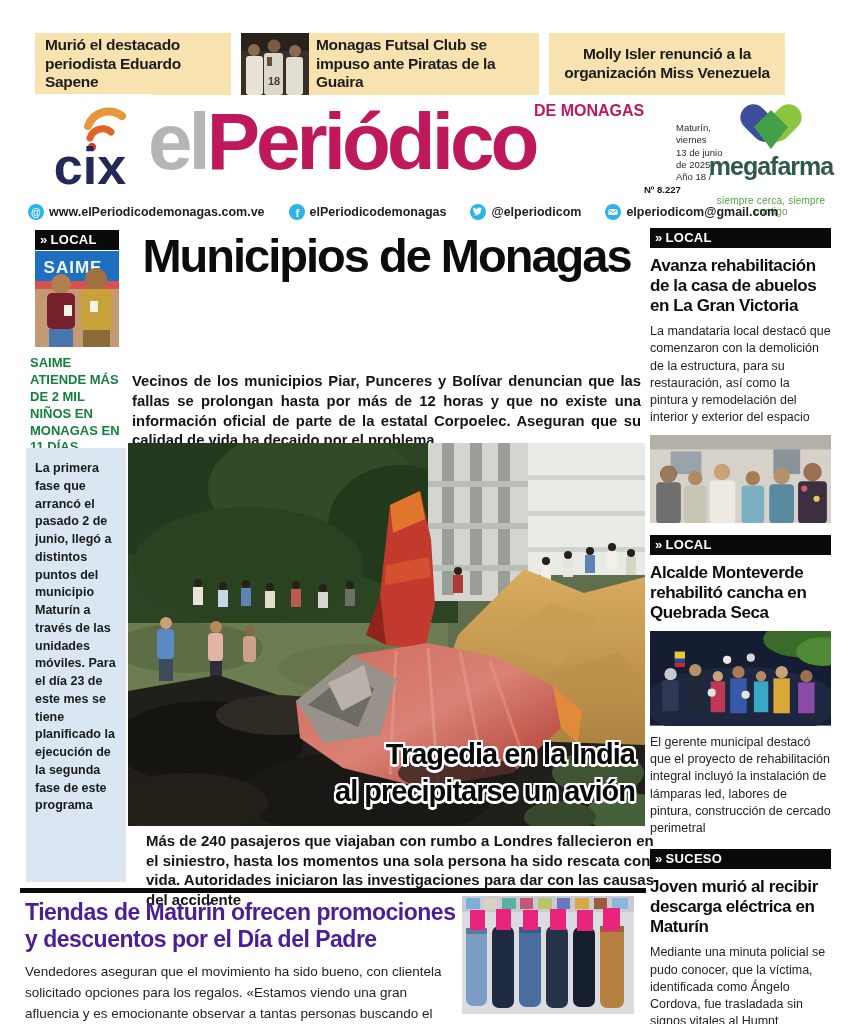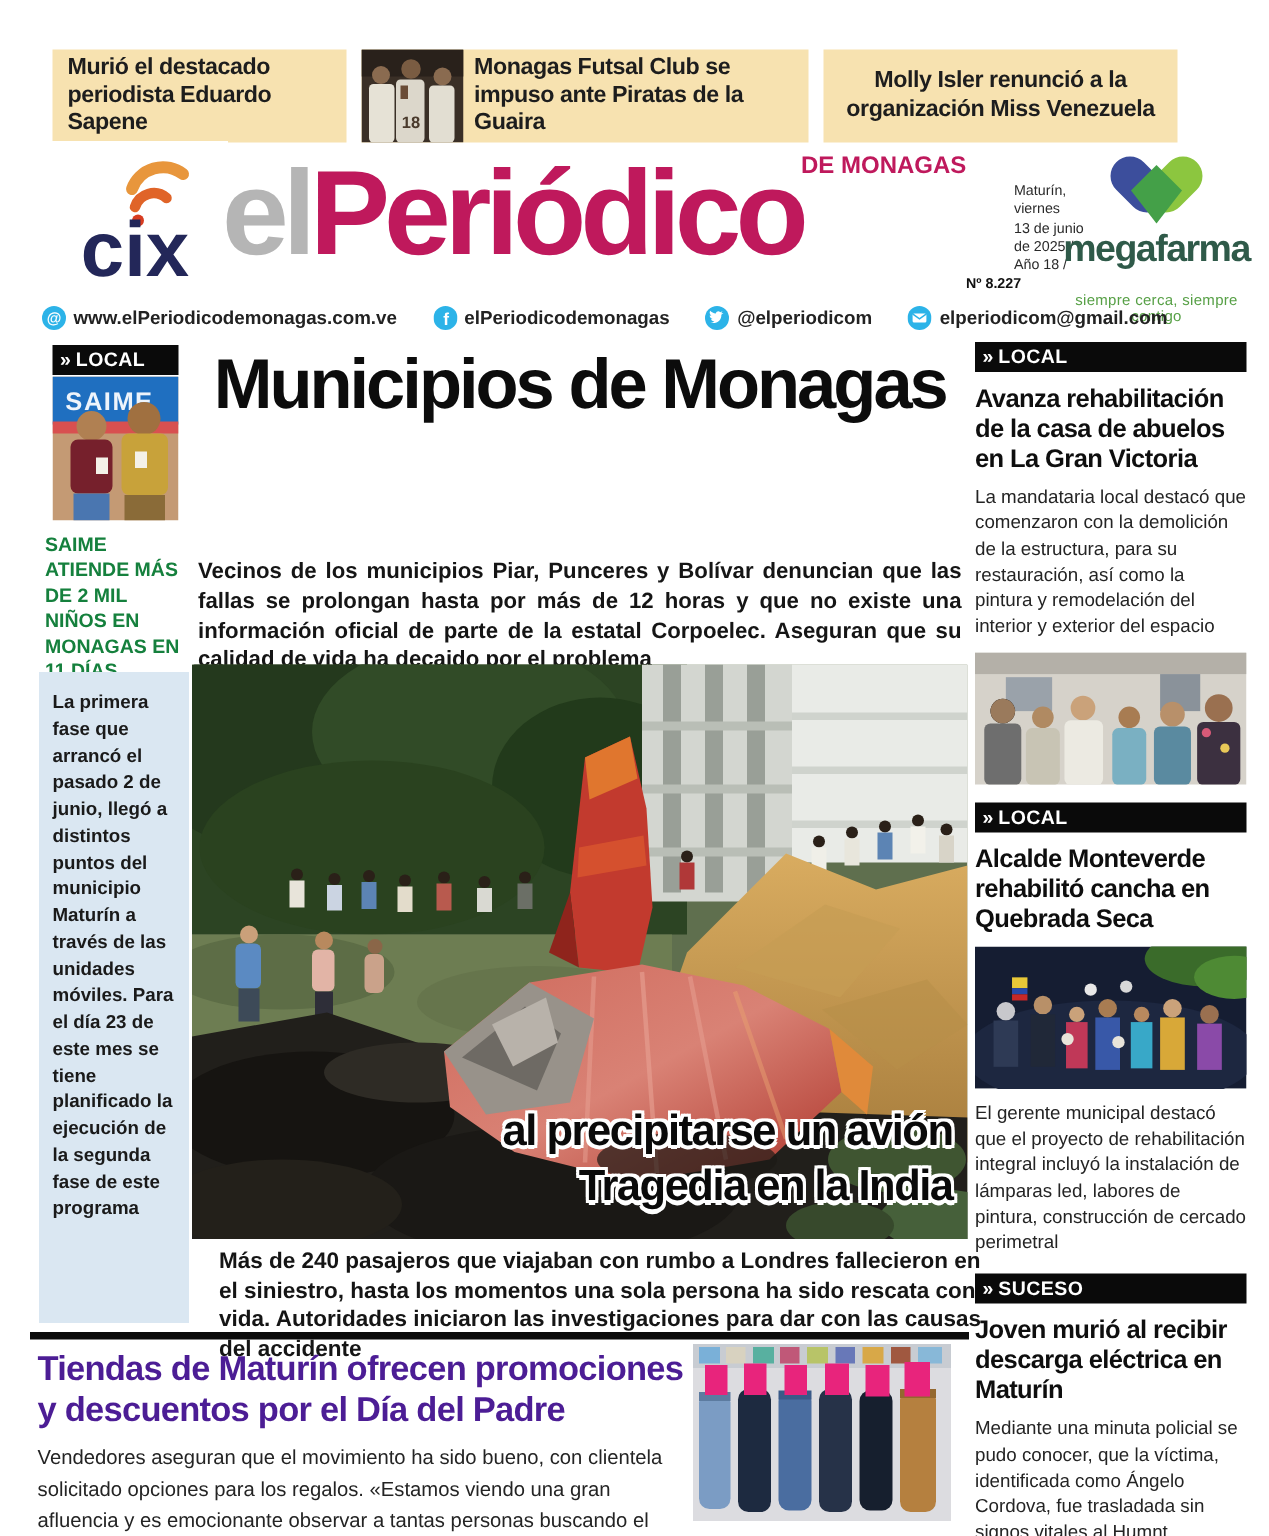--- a/index.html
+++ b/index.html
@@ -287,22 +287,22 @@
       <path d="M332 208 L356 330" stroke="#e8a294" stroke-width="3" opacity="0.5"></path>
       <path d="M268 208 L262 332" stroke="#e8a294" stroke-width="3" opacity="0.5"></path>
       <path d="M362 218 L396 316" stroke="#e8a070" stroke-width="3" opacity="0.5"></path>
       <path d="M168 258 L225 212 L268 236 L252 292 L196 300 Z" fill="#98928a"></path>
       <path d="M180 262 L222 228 L246 246 L230 284 Z" fill="#6e6a64"></path>
       <path d="M200 240 L236 222 L244 252 L214 268 Z" fill="#b8b2aa"></path>
       <path d="M425 243 L433 285 L450 300 L454 268 Z" fill="#e08a3a"></path>
       <ellipse cx="330" cy="330" rx="60" ry="18" fill="#1c1a16" opacity="0.7"></ellipse>
     </svg>
     <div class="photo-overlay">
+      <div>Tragedia en la India</div>
       <div>al precipitarse un avión</div>
-      <div>Tragedia en la India</div>
     </div>
   </div>
   <div class="caption">Más de 240 pasajeros que viajaban con rumbo a Londres fallecieron en el siniestro, hasta los momentos una sola persona ha sido rescata con vida. Autoridades iniciaron las investigaciones para dar con las causas del accidente</div>
 
   <div class="bottom-divider"></div>
   <div class="bottom-story">
     <div class="bottom-headline">Tiendas de Maturín ofrecen promociones y descuentos por el Día del Padre</div>
     <div class="bottom-body">Vendedores aseguran que el movimiento ha sido bueno, con clientela solicitado opciones para los regalos. «Estamos viendo una gran afluencia y es emocionante observar a tantas personas buscando el detalle perfecto para celebrar a sus papás"</div>
   </div>
   <svg class="jeans-photo" viewBox="0 0 172 118" preserveAspectRatio="none">

